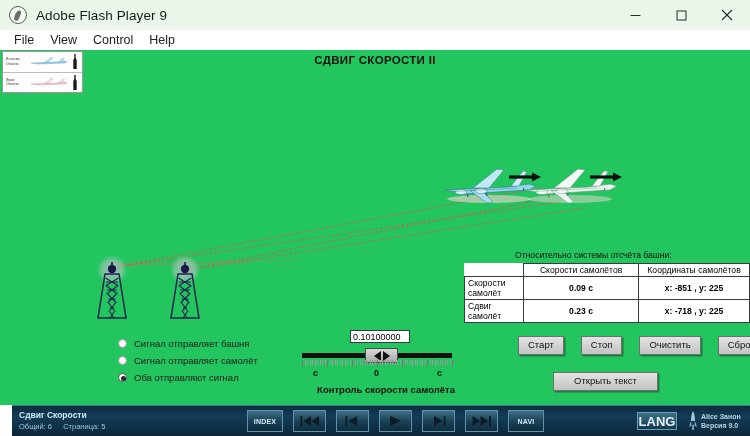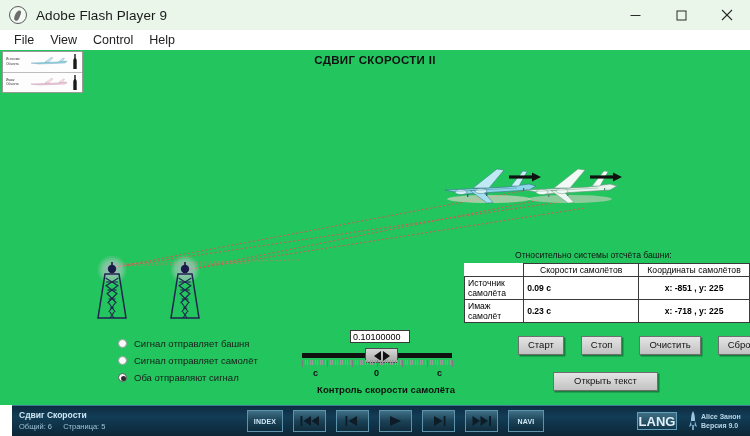--- a/index.html
+++ b/index.html
@@ -101,21 +101,21 @@
   #data-table {
     position:absolute; left:448px; top:213px; border-collapse:collapse;
     font-size:8.6px; color:#000; background:#fff;margin-left:16px;
   }
   #data-table td, #data-table th {
     border:1px solid #3a3a3a; padding:1px 3px; font-weight:normal;
     height:13px;
   }
   #data-table thead th { text-align:center; background:#fff; }
   #data-table td.rowlab { width:62px; text-align:left; }
-  #data-table td.val { width:128px; font-weight:bold; }
+  #data-table td.val { width:128px; text-align:center; font-weight:bold; }
   #data-table td.coord { width:122px; text-align:center; font-weight:bold; }
   #data-table thead th.blank { border-top:none; border-left:none; background:transparent; }
 
   
   #radios { position:absolute; left:118px; top:285px; }
   .radio-row { display:flex; align-items:center; height:16px; margin-bottom:1px; }
   .radio-dot {
     width:9px; height:9px; border-radius:50%;
     border:1px solid #9b9b9b; background:#fbfbfb; margin-right:7px;
     flex:0 0 auto; position:relative;
@@ -368,26 +368,26 @@
   <table id="data-table">
     <thead>
       <tr>
         <th class="blank"></th>
         <th>Скорости самолётов</th>
         <th>Координаты самолётов</th>
       </tr>
     </thead>
     <tbody>
       <tr>
-        <td class="rowlab">Источник самолёта</td>
+        <td class="rowlab">Скорости самолёт</td>
         <td class="val">0.09 c</td>
         <td class="coord">x: -851 , y: 225</td>
       </tr>
       <tr>
-        <td class="rowlab">Имаж самолёт</td>
+        <td class="rowlab">Сдвиг самолёт</td>
         <td class="val">0.23 c</td>
         <td class="coord">x: -718 , y: 225</td>
       </tr>
     </tbody>
   </table>
 
   <div id="radios">
     <div class="radio-row">
       <span class="radio-dot"></span>
       <span class="radio-label">Сигнал отправляет башня</span>

